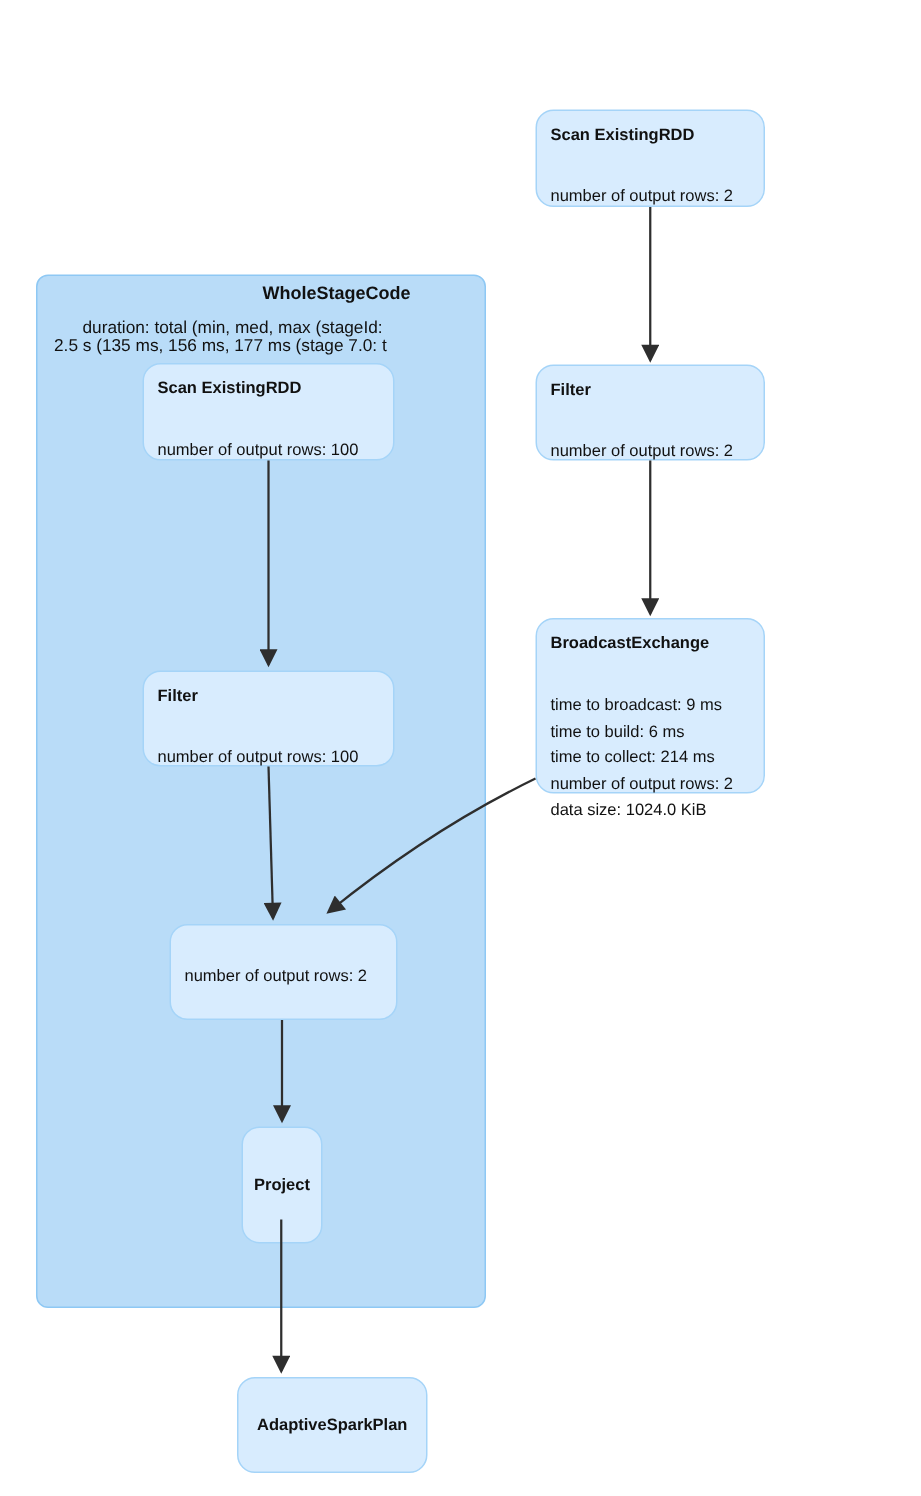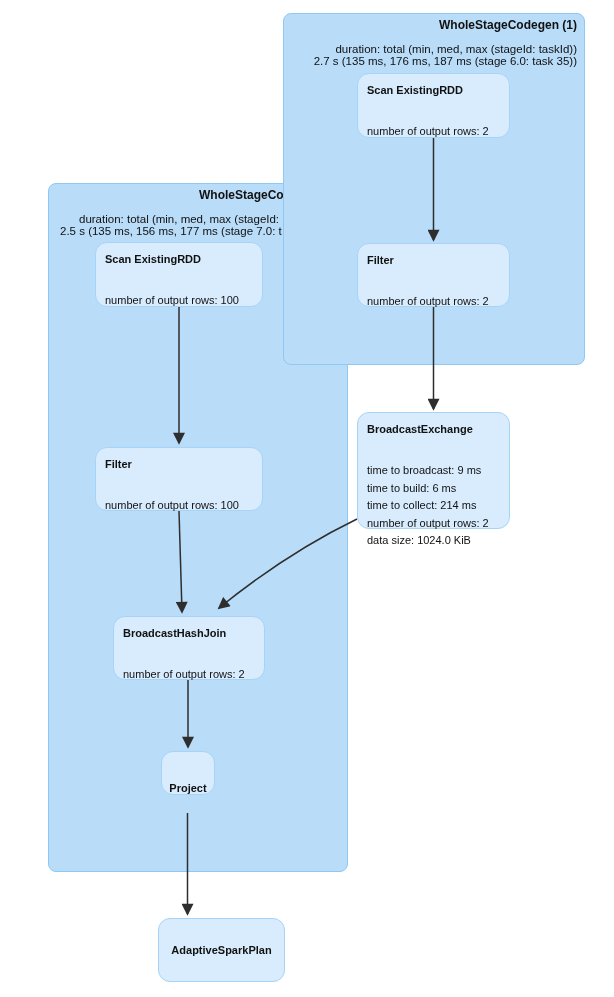--- a/index.html
+++ b/index.html
@@ -32,31 +32,26 @@
   .node-metrics div { white-space:nowrap; }
   .center-node { display:flex; align-items:center; justify-content:center; font-weight:bold; }
   svg.edges { position:absolute; left:0; top:0; z-index:5; pointer-events:none; }
   svg.edges path { stroke:var(--arrow,#2e2e2e); stroke-width:1.5; fill:none; }
 </style>
 </head>
 <body>
 
 <div class="canvas">
 
-  <div class="cluster" style="left:48px; top:183px; width:300px; height:689px; z-index:1;">
+  <div class="cluster" style="left:24px; top:183px; width:300px; height:689px; z-index:1;">
     <span class="cluster-title" style="left:150px; top:5px;">WholeStageCode</span>
     <span class="cluster-duration" style="left:30px; top:29px;">duration: total (min, med, max (stageId:</span>
     <span class="cluster-duration" style="left:11px; top:41px;">2.5 s (135 ms, 156 ms, 177 ms (stage 7.0: t</span>
   </div>
 
-  <div class="cluster" style="left:283px; top:13px; width:302px; height:352px; z-index:2;">
-    <span class="cluster-title" style="right:7px; top:5px;">WholeStageCodegen (1)</span>
-    <span class="cluster-duration" style="right:7px; top:29px;">duration: total (min, med, max (stageId: taskId))</span>
-    <span class="cluster-duration" style="right:7px; top:41px;">2.7 s (135 ms, 176 ms, 187 ms (stage 6.0: task 35))</span>
-  </div>
 
   <div class="node" style="left:357px; top:73px; width:153px; height:65px;">
     <div class="node-title">Scan ExistingRDD</div>
     <div class="node-metrics">number of output rows: 2</div>
   </div>
 
   <div class="node" style="left:357px; top:243px; width:153px; height:64px;">
     <div class="node-title">Filter</div>
     <div class="node-metrics">number of output rows: 2</div>
   </div>
@@ -76,25 +71,24 @@
     <div class="node-title">Scan ExistingRDD</div>
     <div class="node-metrics">number of output rows: 100</div>
   </div>
 
   <div class="node" style="left:95px; top:447px; width:168px; height:64px;">
     <div class="node-title">Filter</div>
     <div class="node-metrics">number of output rows: 100</div>
   </div>
 
   <div class="node" style="left:113px; top:616px; width:152px; height:64px;">
-    <div class="node-title">BroadcastHashJoin</div>
     <div class="node-metrics">number of output rows: 2</div>
   </div>
 
-  <div class="node center-node" style="left:161px; top:751px; width:54px; height:44px;align-items:flex-end;">
+  <div class="node center-node" style="left:161px; top:751px; width:54px; height:78px;">
     <span>Project</span>
   </div>
 
   <div class="node center-node" style="left:125px; top:918px; width:127px; height:64px;margin-left:33px;">
     <span>AdaptiveSparkPlan</span>
   </div>
 
   <svg class="edges" width="614" height="997" viewBox="0 0 614 997">
     <defs>
       <marker id="ah" viewBox="0 0 10 10" refX="8.5" refY="5" markerWidth="9" markerHeight="8" orient="auto-start-reverse">

